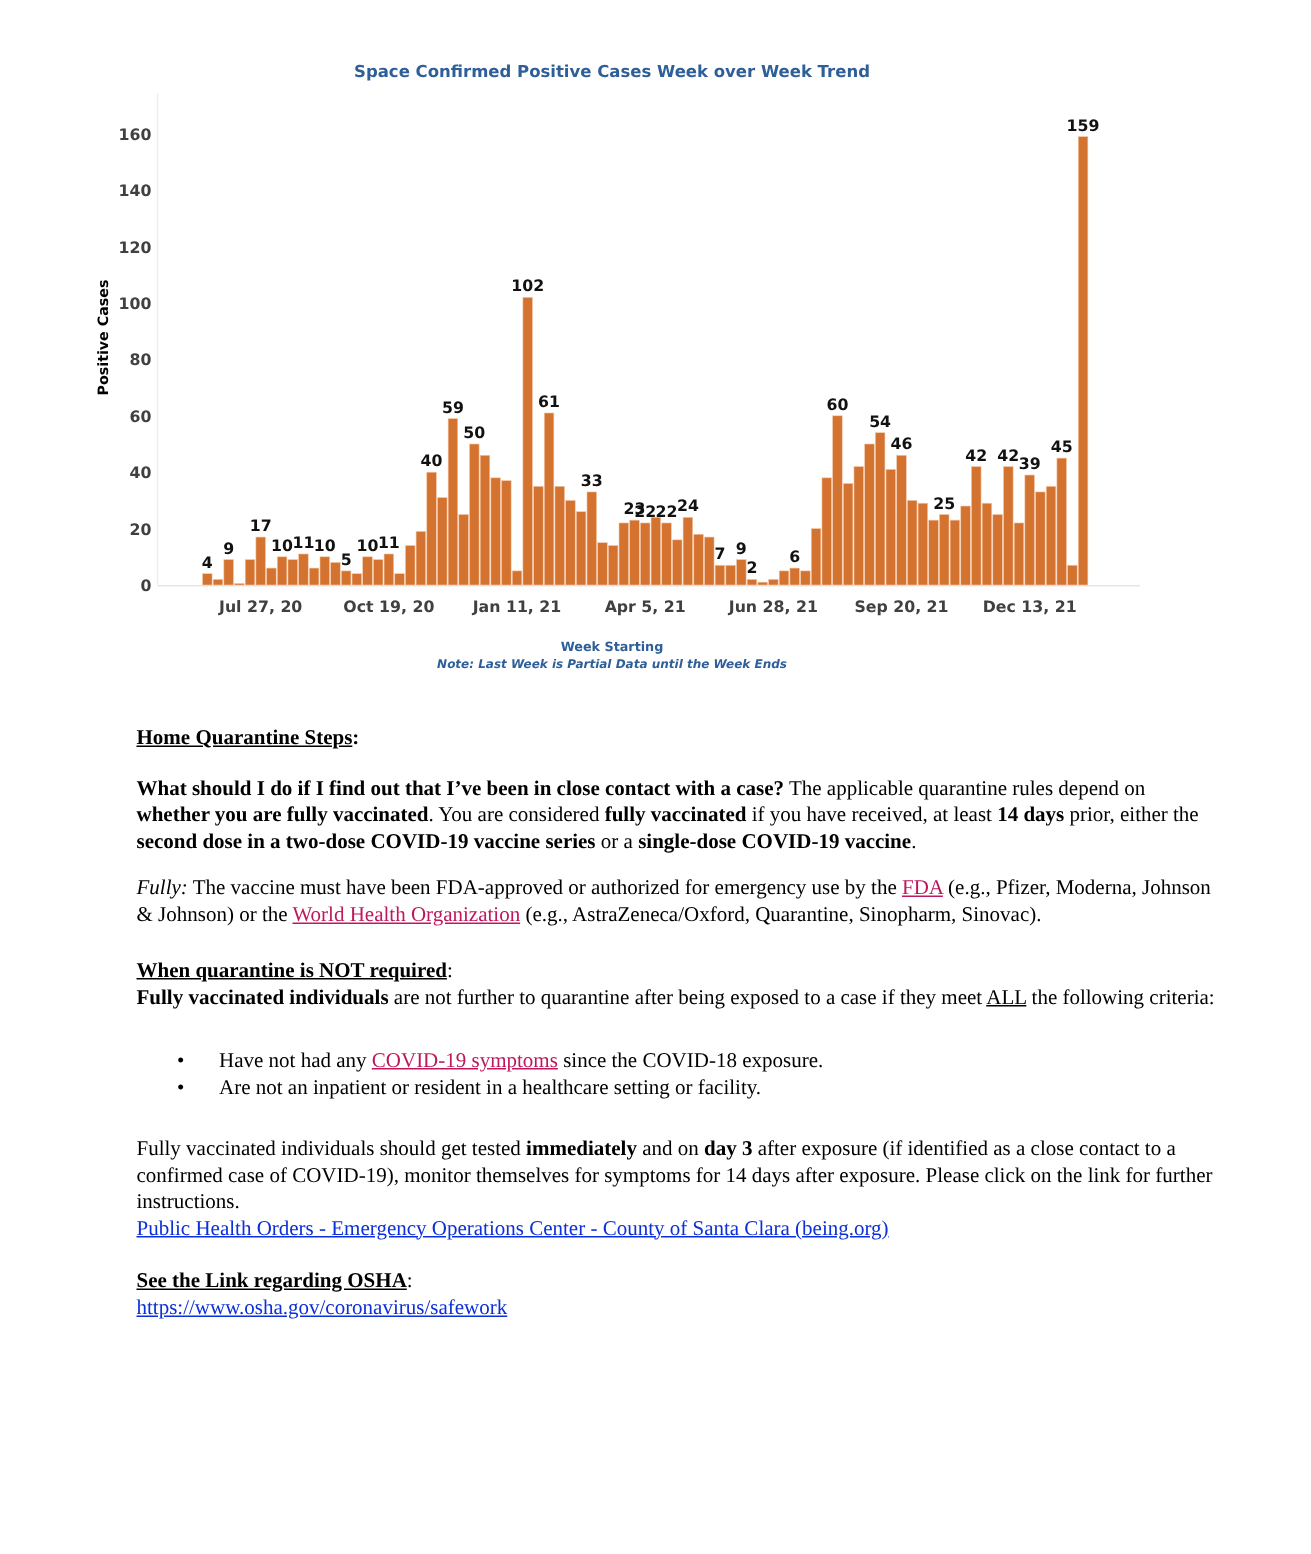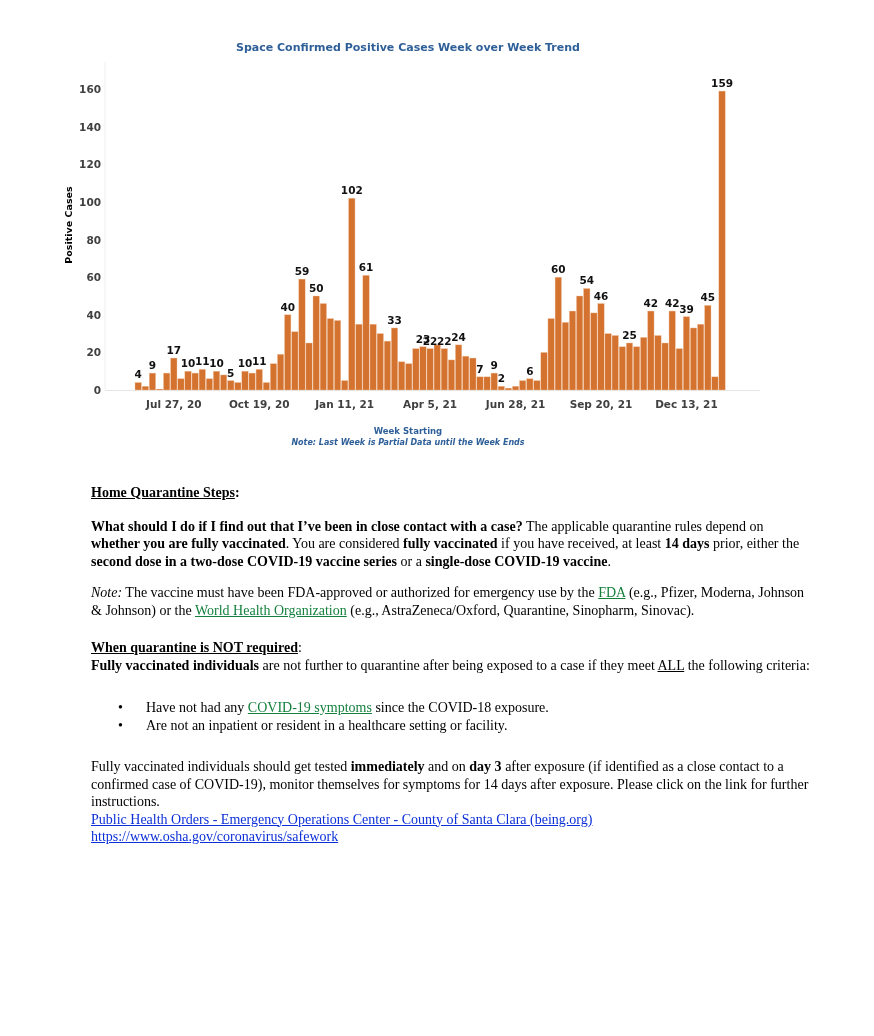--- a/index.html
+++ b/index.html
@@ -9,21 +9,21 @@
   .ytick { font-family:"DejaVu Sans", sans-serif; font-weight:bold; font-size:10.5px; fill:#404040; }
   .xtick { font-family:"DejaVu Sans", sans-serif; font-weight:bold; font-size:10.5px; fill:#404040; }
   .ylab { font-family:"DejaVu Sans", sans-serif; font-weight:bold; font-size:9.5px; fill:#000; }
   .xlab { font-family:"DejaVu Sans", sans-serif; font-weight:bold; font-size:8.5px; fill:#2e5f98; }
   .note { font-family:"DejaVu Sans", sans-serif; font-weight:bold; font-style:italic; font-size:8px; fill:#2e5f98; }
   .dlab { font-family:"DejaVu Sans", sans-serif; font-weight:bold; font-size:10.5px; fill:#111; }
   .doc { position:absolute; left:78px; top:484px; width:720px; font-size:14px; line-height:17.5px;margin-left:13px; }
   .doc p { margin:0; }
   .u { text-decoration:underline; }
   a { color:#0b2fd8; text-decoration:underline; }
-  a.dark { color:#15803d; }
+  a.dark { color:#be185d; }
   ul { margin:0; padding-left:55px; list-style:none; }
   ul li { position:relative; }
   ul li::before { content:"•"; position:absolute; left:-28px; }
 </style>
 </head>
 <body>
 
 <svg id="chart" xmlns="http://www.w3.org/2000/svg">
   <text id="c-title" class="ctitle" x="408" y="51" text-anchor="middle">Space Confirmed Positive Cases Week over Week Trend</text>
   <line x1="105" y1="62" x2="105" y2="390" stroke="#eeeeee" stroke-width="1"></line>
@@ -171,28 +171,29 @@
   <text class="xlab" x="408" y="434" text-anchor="middle">Week Starting</text>
   <text class="note" x="408" y="445" text-anchor="middle">Note: Last Week is Partial Data until the Week Ends</text>
 </svg>
 
 <div class="doc">
   <p><b class="u">Home Quarantine Steps</b><b>:</b></p>
   <p style="margin-top:16px">
     <b>What should I do if I find out that I’ve been in close contact with a case?</b><span> The applicable quarantine rules depend on </span><b>whether you are fully vaccinated</b><span>. You are considered </span><b>fully vaccinated</b><span> if you have received, at least </span><b>14 days</b><span> prior, either the </span><b>second dose in a two-dose COVID-19 vaccine series</b><span> or a </span><b>single-dose COVID-19 vaccine</b><span>.</span>
   </p>
   <p style="margin-top:14px">
-    <i>Note:</i><span>  The vaccine must have been FDA-approved or authorized for emergency use by the </span><a class="dark">FDA</a><span> (e.g., Pfizer, Moderna, Johnson &amp; Johnson) or the </span><a class="dark">World Health Organization</a><span> (e.g., AstraZeneca/Oxford, Quarantine, Sinopharm, Sinovac).</span>
+    <i>Fully:</i><span>  The vaccine must have been FDA-approved or authorized for emergency use by the </span><a class="dark">FDA</a><span> (e.g., Pfizer, Moderna, Johnson &amp; Johnson) or the </span><a class="dark">World Health Organization</a><span> (e.g., AstraZeneca/Oxford, Quarantine, Sinopharm, Sinovac).</span>
   </p>
   <p style="margin-top:20px"><b class="u">When quarantine is NOT required</b><span>:</span></p>
   <p>
     <b>Fully vaccinated individuals</b><span> are not further to quarantine after being exposed to a case if they meet </span><span class="u">ALL</span><span> the following criteria:</span>
   </p>
   <ul style="margin-top:25px">
     <li><span>Have not had any </span><a class="dark">COVID-19 symptoms</a><span> since the COVID-18 exposure.</span></li>
     <li>Are not an inpatient or resident in a healthcare setting or facility.</li>
   </ul>
   <p style="margin-top:24px">
     <span>Fully vaccinated individuals should get tested </span><b>immediately</b><span> and on </span><b>day 3</b><span> after exposure (if identified as a close contact to a confirmed case of COVID-19), monitor themselves for symptoms for 14 days after exposure. Please click on the link for further instructions.</span><br>
   </p>
   <p><a>Public Health Orders - Emergency Operations Center - County of Santa Clara (being.org)</a></p>
+  <p style="margin-top:18px"><b class="u">See the Link regarding OSHA</b><span>:</span></p>
   <p><a>https://www.osha.gov/coronavirus/safework</a></p>
 </div>
 
 </body></html>

